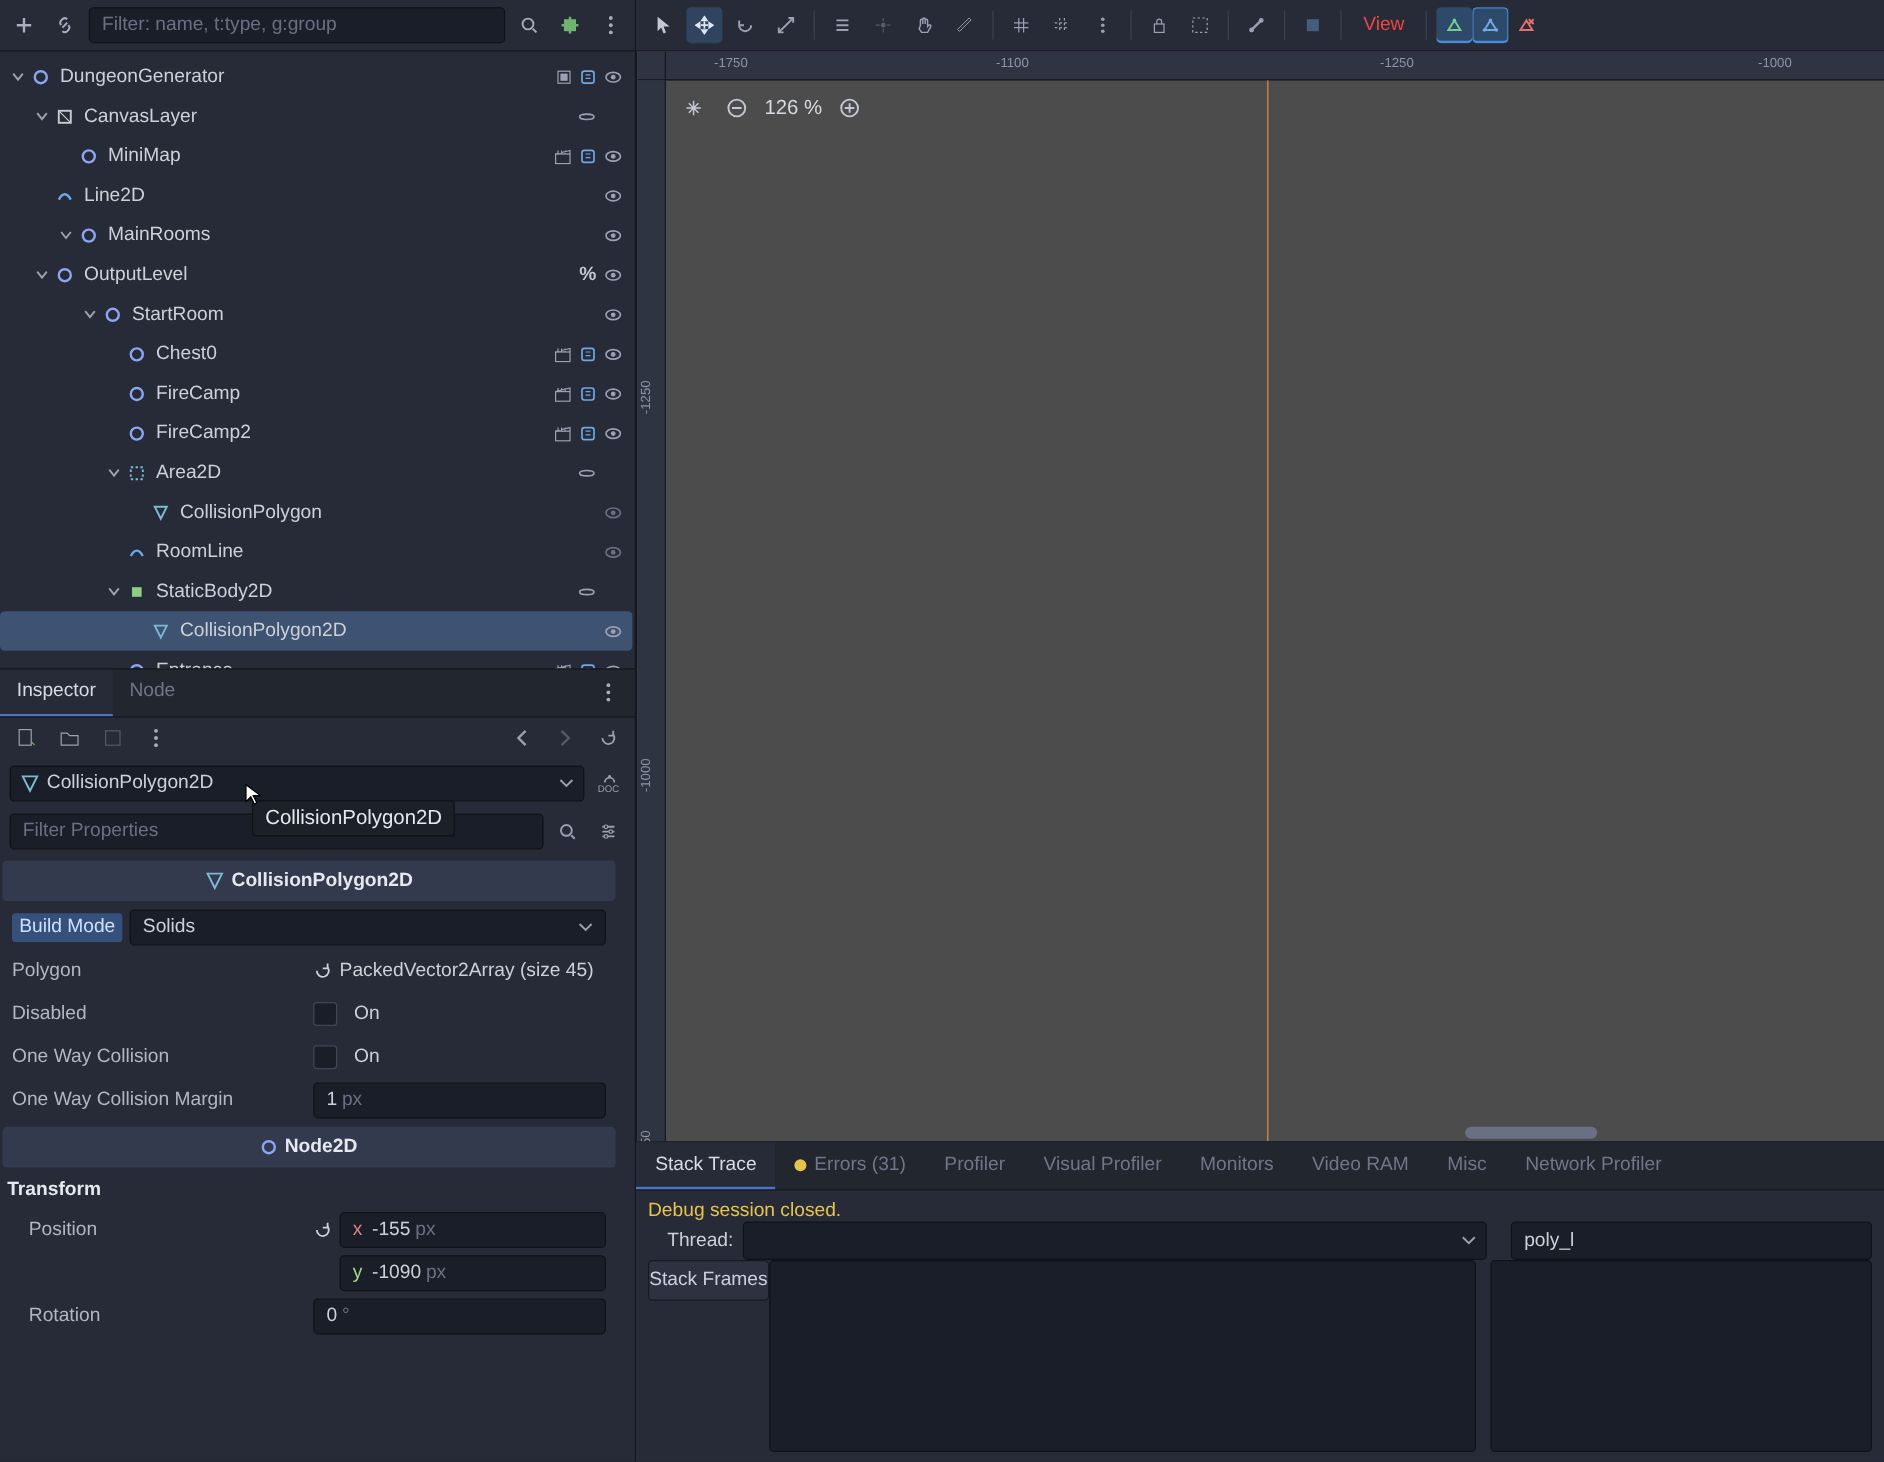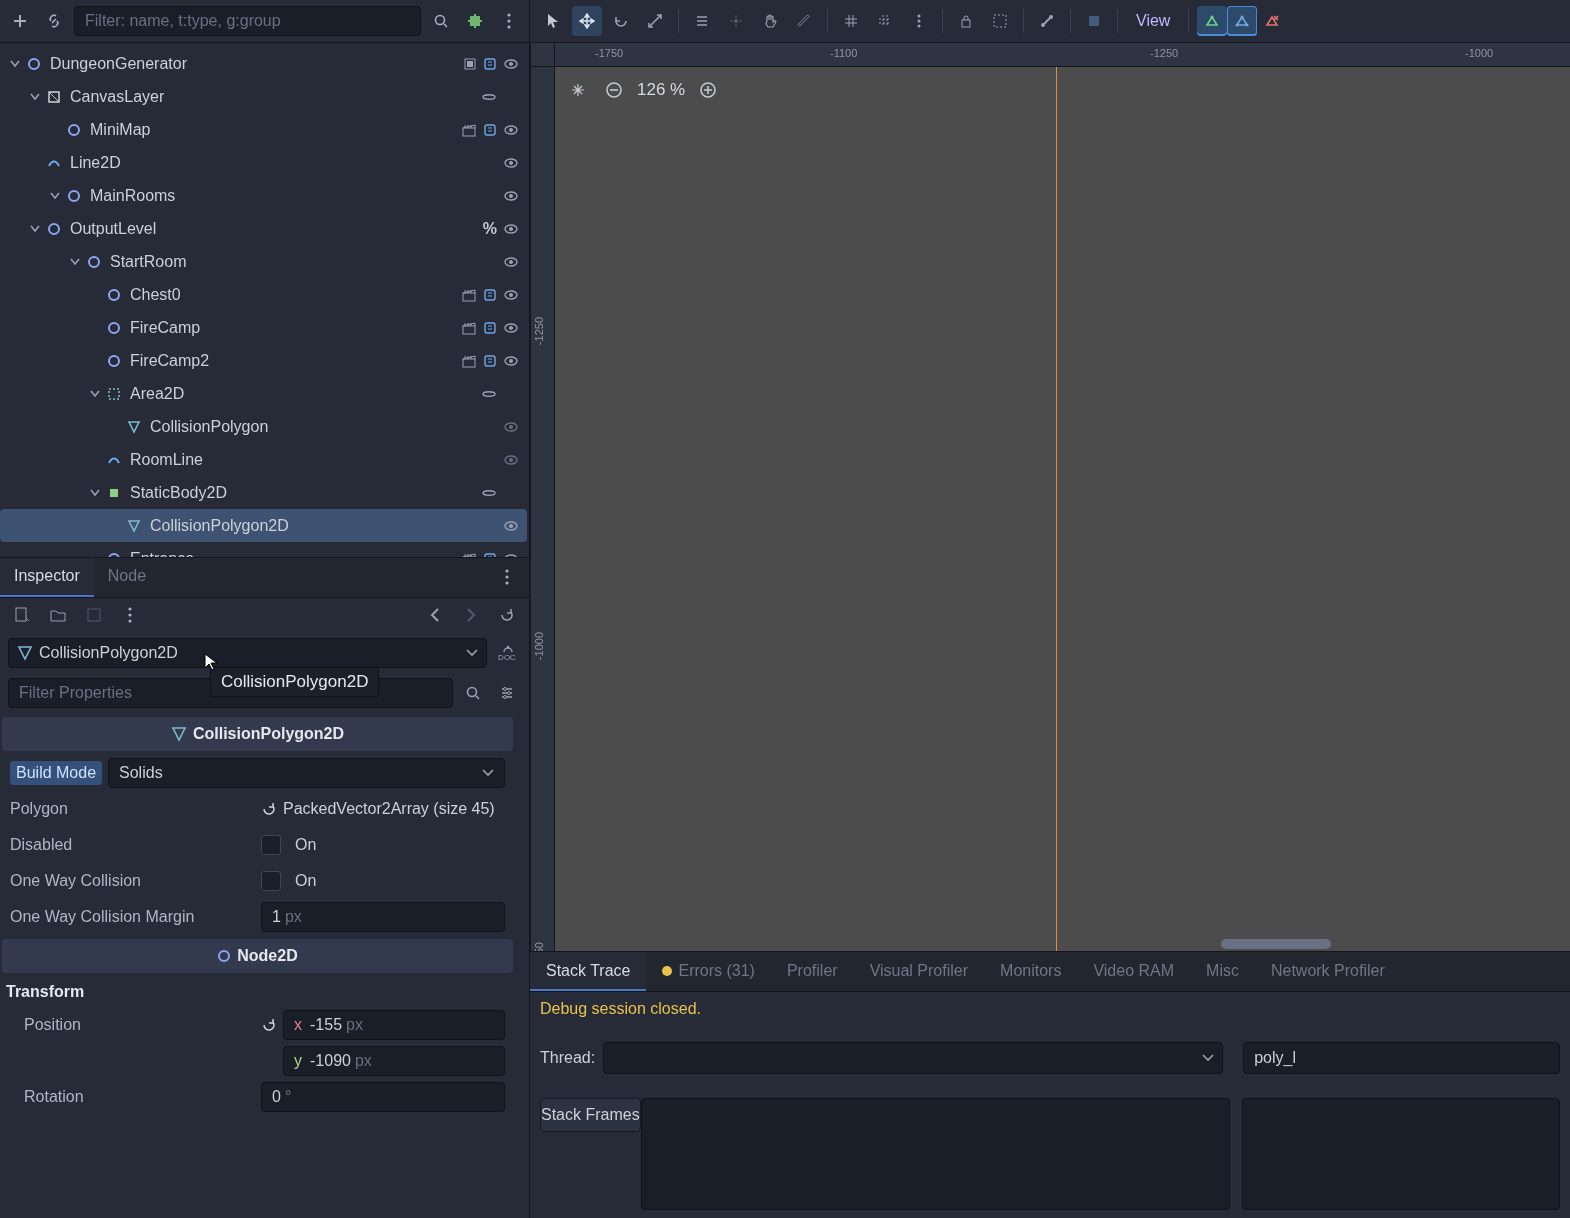--- a/index.html
+++ b/index.html
@@ -59,21 +59,21 @@
 .chk { width:20px; height:20px; border-radius:3px; background:#1a1e28; border:1px solid #404658; margin-right:8px;}
 .axis-x { color:#e08383; width:16px; }
 .axis-y { color:#a7d68a; width:16px; }
 .unit { color:#6a7083; margin-left:4px;}
 
 
 .view-tb { height:43px; border-bottom:1px solid #14171e; display:flex; align-items:center; padding:0 8px; gap:4px; background:#262b37;}
 .view-tb .sep { width:1px; height:24px; background:#3a4152; margin:0 4px;}
 .view-tb .vbtn { width:30px; height:30px; display:flex; align-items:center; justify-content:center; border-radius:4px; color:#9aa1b3;}
 .view-tb .vbtn.active { background:#30445f; color:#dfe6f2;}
-.view-tb .vlabel { padding:0 10px; color:#c4b5fd;text-align:center;}
+.view-tb .vlabel { padding:0 10px; color:#ef4444;text-align:center;}
 .view-tb .snap-group { display:flex; }
 .view-tb .snap-group .vbtn.on { background:#2d4a6a; box-shadow: inset 0 -2px 0 #4b8cd8; }
 
 .viewport { flex:1; position:relative; background:#4c4c4c; overflow:hidden; border-left:1px solid #14171e;}
 .ruler-h { position:absolute; top:0; left:24px; right:0; height:24px; background:#2f3443; border-bottom:1px solid #14171e; color:#8e94a5; font-size:11px;}
 .ruler-v { position:absolute; top:24px; left:0; width:24px; bottom:0; background:#2f3443; border-right:1px solid #14171e; color:#8e94a5; font-size:11px;}
 .ruler-corner { position:absolute; top:0; left:0; width:24px; height:24px; background:#2f3443; border-right:1px solid #14171e; border-bottom:1px solid #14171e;}
 .ruler-h .tick { position:absolute; top:4px; }
 .ruler-v .tick { position:absolute; left:2px; writing-mode:vertical-rl; transform:rotate(180deg);}
 
@@ -85,23 +85,23 @@
 .poly-svg { position:absolute; inset:24px 0 0 24px; z-index:2;}
 
 .hscroll { position:absolute; bottom:2px; height:10px; width:110px; left:690px; background:#6a7083; border-radius:5px;}
 
 
 .debug-panel { height:267px; background:#262b37; border-top:1px solid #14171e; display:flex; flex-direction:column;}
 .dbg-tabs { height:40px; display:flex; align-items:stretch; border-bottom:1px solid #14171e; background:#22262f;}
 .dbg-tab { padding:0 16px; display:flex; align-items:center; gap:6px; color:#6f7689; border-bottom:2px solid transparent;}
 .dbg-tab.active { color:#d8dbe3; background:#262b37; border-bottom-color:#4b74c4;}
 .dbg-tab .dot-warn { width:10px; height:10px; border-radius:50%; background:#e8c44b;}
-.dbg-body { flex:1; display:flex; flex-direction:column; padding:8px 10px; gap:24px;}
+.dbg-body { flex:1; display:flex; flex-direction:column; padding:8px 10px; gap:0;}
 .dbg-msg { color:#e8c44b;}
-.thread-row { display:flex; align-items:center; gap:8px;}
+.thread-row { display:flex; align-items:center; gap:8px;margin-left:16px;}
 .thread-select { flex:0 0 620px; height:32px; background:#1a1e28; border:1px solid #0f1218; border-radius:4px; display:flex; align-items:center; justify-content:flex-end; padding:0 8px;}
 .poly-out { flex:1; height:32px; background:#1a1e28; border:1px solid #0f1218; border-radius:4px; padding:0 10px; display:flex; align-items:center; margin-left:12px;}
 .stack-frames-hdr { background:#2d3241; border:1px solid #171a22; border-radius:4px; height:34px; display:flex; align-items:center; justify-content:center;}
 .frames-area { display:flex; gap:12px; flex:1;}
 .frames-left { flex:0 0 690px; display:flex; flex-direction:row; gap:0px;}
 .frames-list { flex:1; background:#1a1e28; border:1px solid #0f1218; border-radius:4px;}
 .vars-list { flex:1; background:#1a1e28; border:1px solid #0f1218; border-radius:4px;}
 
 .cursor-arrow { position:absolute; pointer-events:none; z-index:50;}
 </style>

